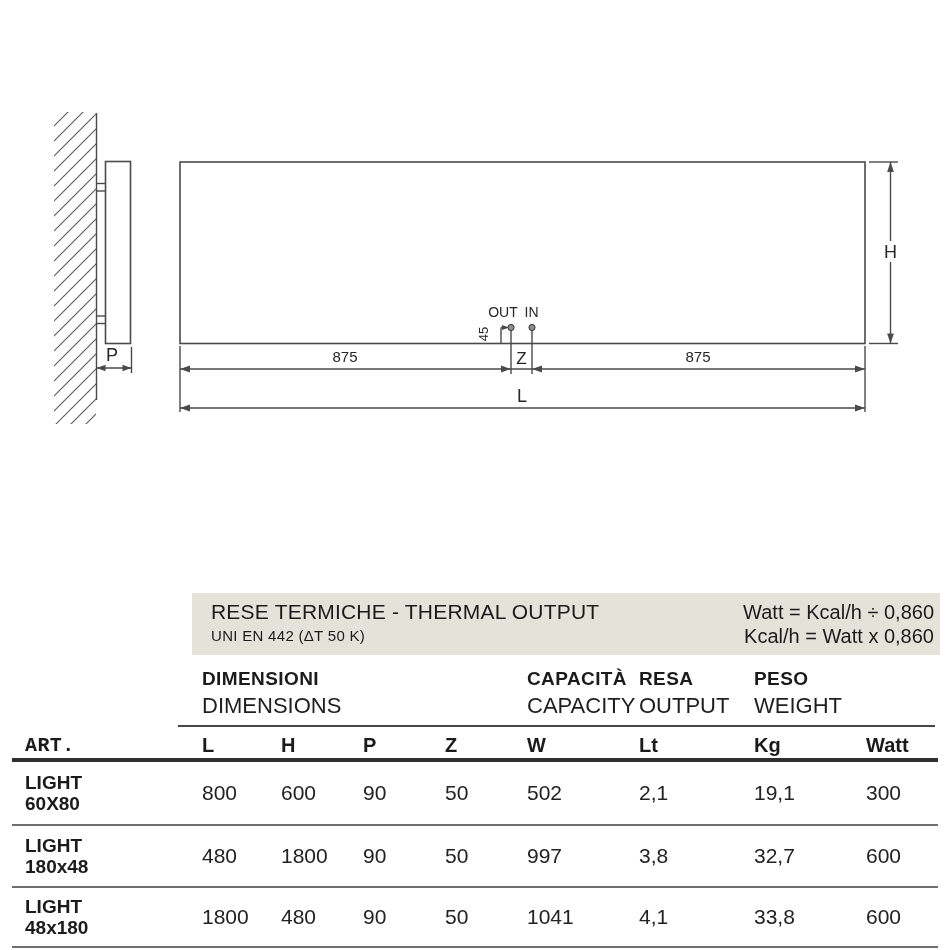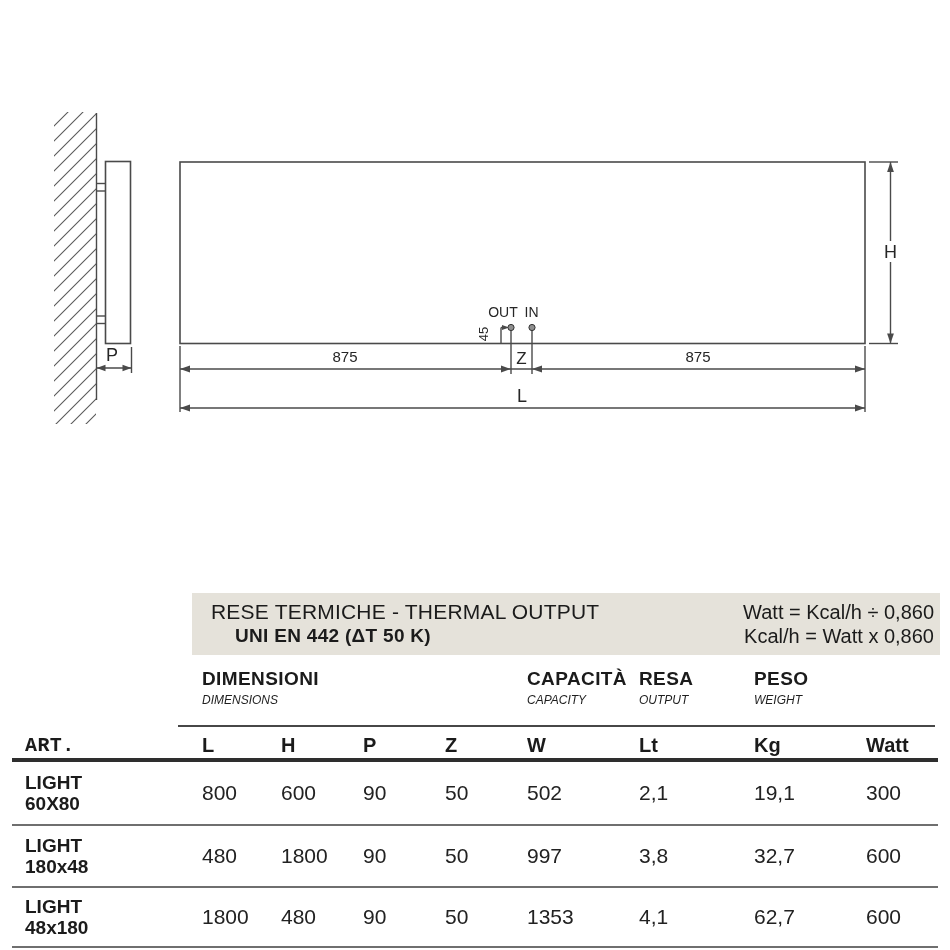--- a/index.html
+++ b/index.html
@@ -4,29 +4,29 @@
 <style>
   html,body{margin:0;padding:0;background:#fff;}
   body{font-family:"Liberation Sans",sans-serif;color:#1b1b1b;}
   .canvas{position:relative;width:950px;height:950px;background:#fff;overflow:hidden;}
   .drawing{position:absolute;left:0;top:0;}
 
   
   .band{position:absolute;left:192px;top:593px;width:748px;height:62px;background:#e5e2da;
         display:flex;justify-content:space-between;box-sizing:border-box;padding:7px 6px 0 19px;}
   .band .t1{font-size:21px;letter-spacing:.2px;line-height:24px;}
-  .band .t2{font-size:19px;font-weight:700;letter-spacing:.3px;line-height:23px;margin-left:24px;}
+  .band .t2{font-size:15px;font-weight:400;letter-spacing:.3px;line-height:23px;}
   .band-right{text-align:right;font-size:20px;line-height:24px;}
 
   
   .tgrid{position:absolute;left:25px;width:913px;display:grid;
          grid-template-columns:169px 71px 74px 74px 74px 104px 107px 104px 136px;gap:8px;}
   .grp-row{top:668px;height:50px;}
   .grp .it{font-size:19px;font-weight:700;letter-spacing:.4px;display:block;}
-  .grp .en{font-size:12px;font-style:italic;display:block;margin-top:3px;color:#1e1e1e;}
+  .grp .en{font-size:22px;display:block;margin-top:3px;color:#1e1e1e;}
   .c-dim{grid-column:2 / span 4;}
   .unit-row{top:731px;height:28px;align-items:center;font-weight:700;font-size:20px;}
   .unit-row .art{font-size:20px;letter-spacing:.4px;font-family:Liberation Mono, monospace;}
 
   .hline{position:absolute;}
   .line-groups{left:178px;top:725px;width:757px;height:2px;background:#474747;}
   .line-units{left:12px;top:758px;width:926px;height:4px;background:#2e2e2e;}
   .sep{left:12px;width:926px;height:2px;background:#6f6f6f;}
 
   .data-row{align-items:center;}
@@ -196,20 +196,20 @@
 
   <div class="tgrid data-row r3">
     <div class="name">
       <span>LIGHT</span>
       <span>48x180</span>
     </div>
     <div class="cell">1800</div>
     <div class="cell">480</div>
     <div class="cell">90</div>
     <div class="cell">50</div>
-    <div class="cell">1353</div>
+    <div class="cell">1041</div>
     <div class="cell">4,1</div>
-    <div class="cell">62,7</div>
+    <div class="cell">33,8</div>
     <div class="cell">600</div>
   </div>
   <div class="hline sep" style="top:946px"></div>
 
 </div>
 
 </body></html>

